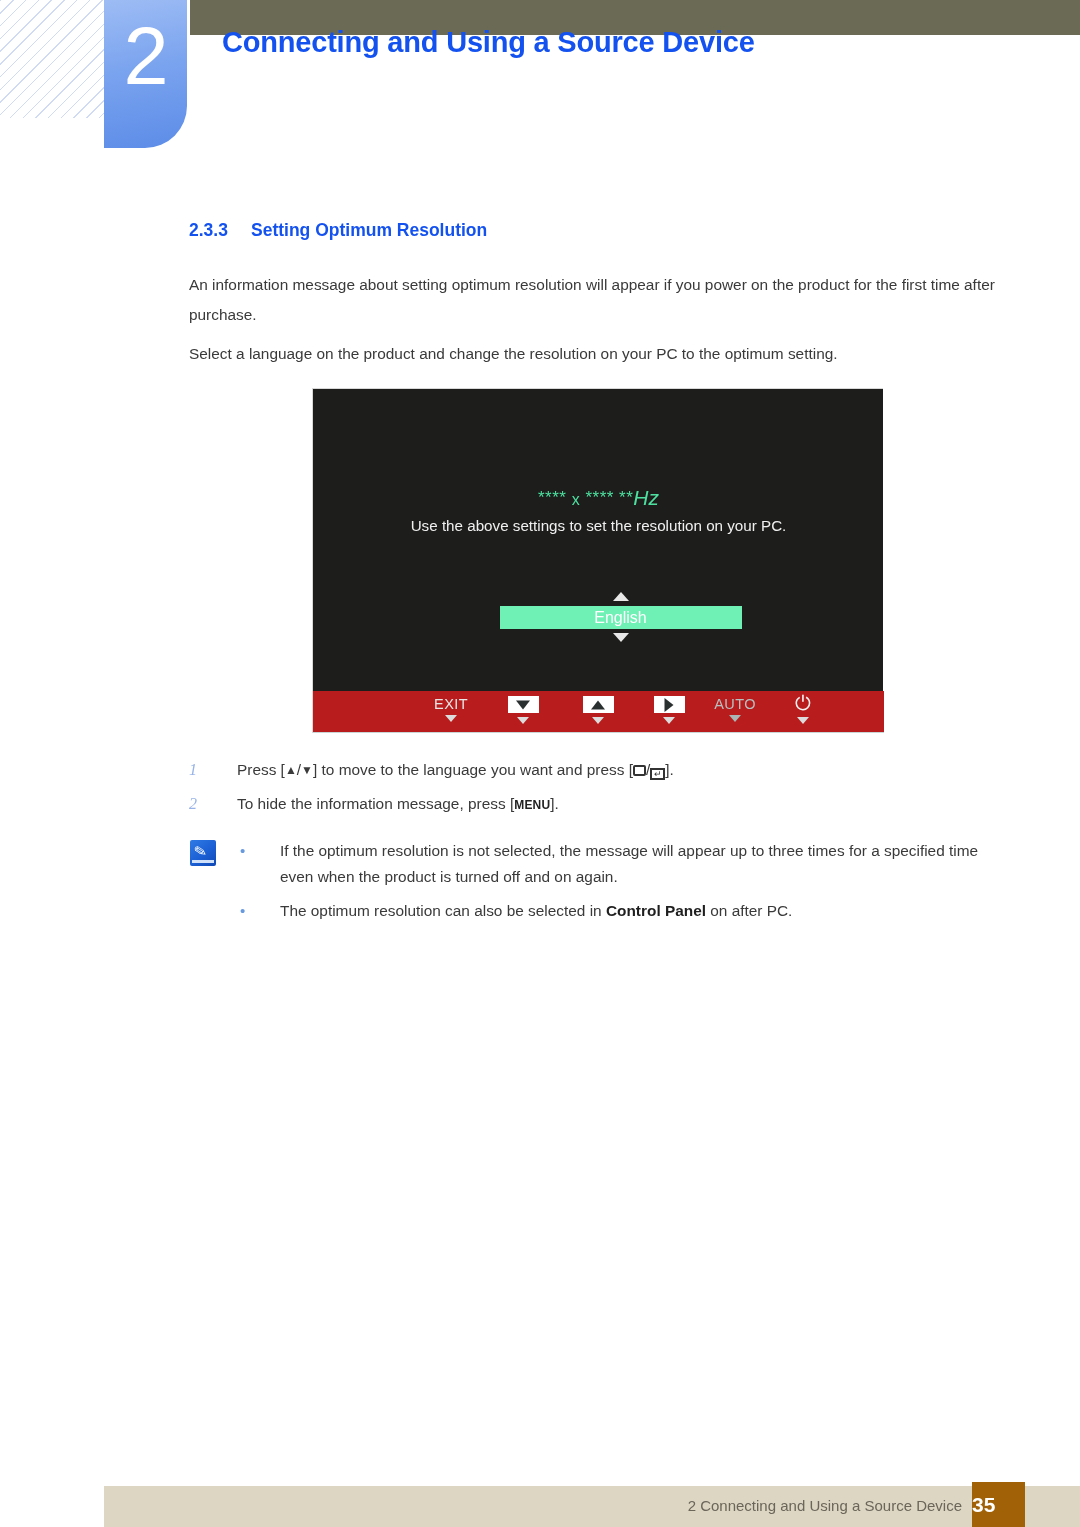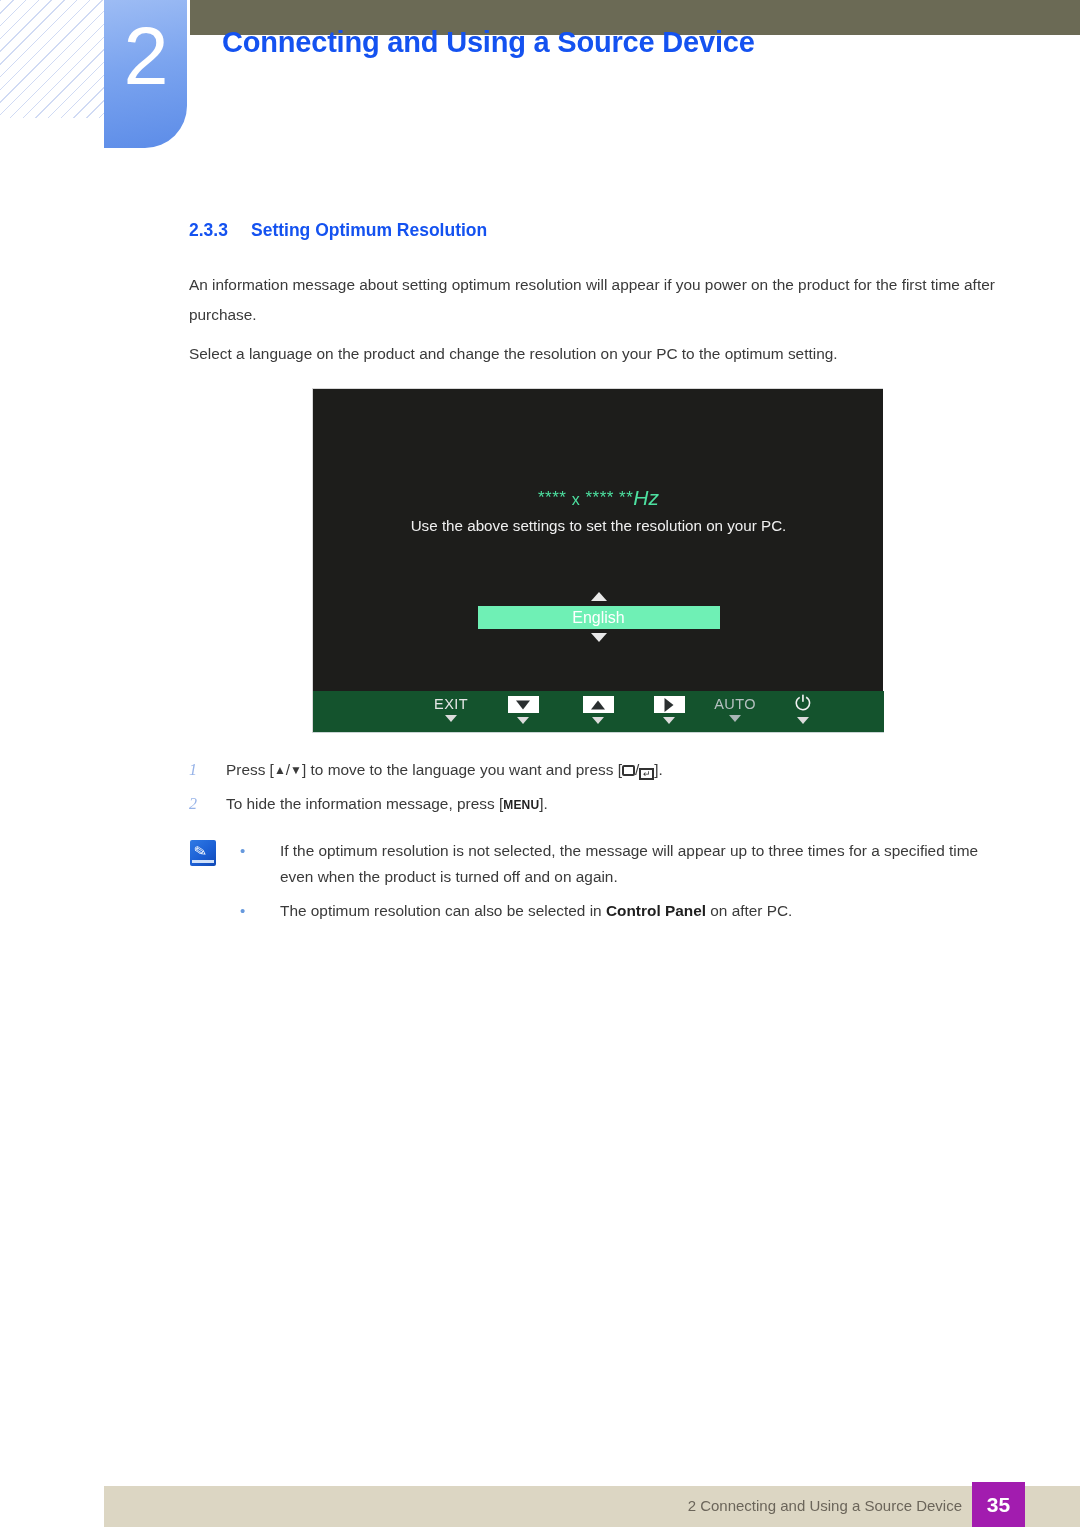--- a/index.html
+++ b/index.html
@@ -146,20 +146,21 @@
     text-align: center;
     color: #f0f0f0;
     font-size: 15.2px;
   }
 
   .lang-wrap {
     position: absolute;
     left: 0; top: 203px;
     width: 571px;
     text-align: center;
+    padding-left: 22px;
   }
   .lang-arrow-up, .lang-arrow-down {
     width: 0; height: 0;
     margin: 0 auto;
     border-left: 8px solid transparent;
     border-right: 8px solid transparent;
   }
   .lang-arrow-up { border-bottom: 9px solid #e8e8e8; }
   .lang-arrow-down { border-top: 9px solid #e8e8e8; margin-top: 4px;}
   .lang-box {
@@ -171,21 +172,21 @@
     font-size: 16px;
     line-height: 23px;
     text-align: center;
   }
 
   .osd-buttonbar {
     position: absolute;
     left: 0; bottom: 0;
     width: 571px;
     height: 42px;
-    background: #14532d;
+    background: #b91c1c;
     border-bottom: 1px solid #c9d4d4;
     box-sizing: border-box;
   }
   .btn-cell {
     position: absolute;
     top: 0;
     width: 84px;
     height: 42px;
     text-align: center;
   }
@@ -257,21 +258,21 @@
     position: absolute;
     left: 0; top: 0;
     width: 24px;
     color: #97b3e8;
     font-size: 16px;
     font-style: italic;
     font-family: "Liberation Serif", serif;
   }
   .step .txt {
     display: block;
-    margin-left: 37px;
+    margin-left: 48px;
   }
   .key {
     font-weight: bold;
     font-size: 12px;
     letter-spacing: 0.2px;
     color: #222;
   }
   .glyph-tri {
     display: inline-block;
     font-size: 12px;
@@ -360,25 +361,25 @@
     font-size: 15px;
     color: #6b655a;
     white-space: nowrap;
   }
   .footer-pagebox {
     position: absolute;
     right: 55px;
     top: -4px;
     width: 53px;
     height: 45px;
-    background: #a21caf;
+    background: #a16207;
     color: #ffffff;
     font-size: 21px;
     font-weight: bold;
-    text-align: center;
+    text-align: left;
     line-height: 45px;
   }
 </style>
 </head>
 <body>
 
 <div class="chapter-header">
   <div class="hatch-block"></div>
   <div class="olive-bar"></div>
   <div class="chapter-tab">

